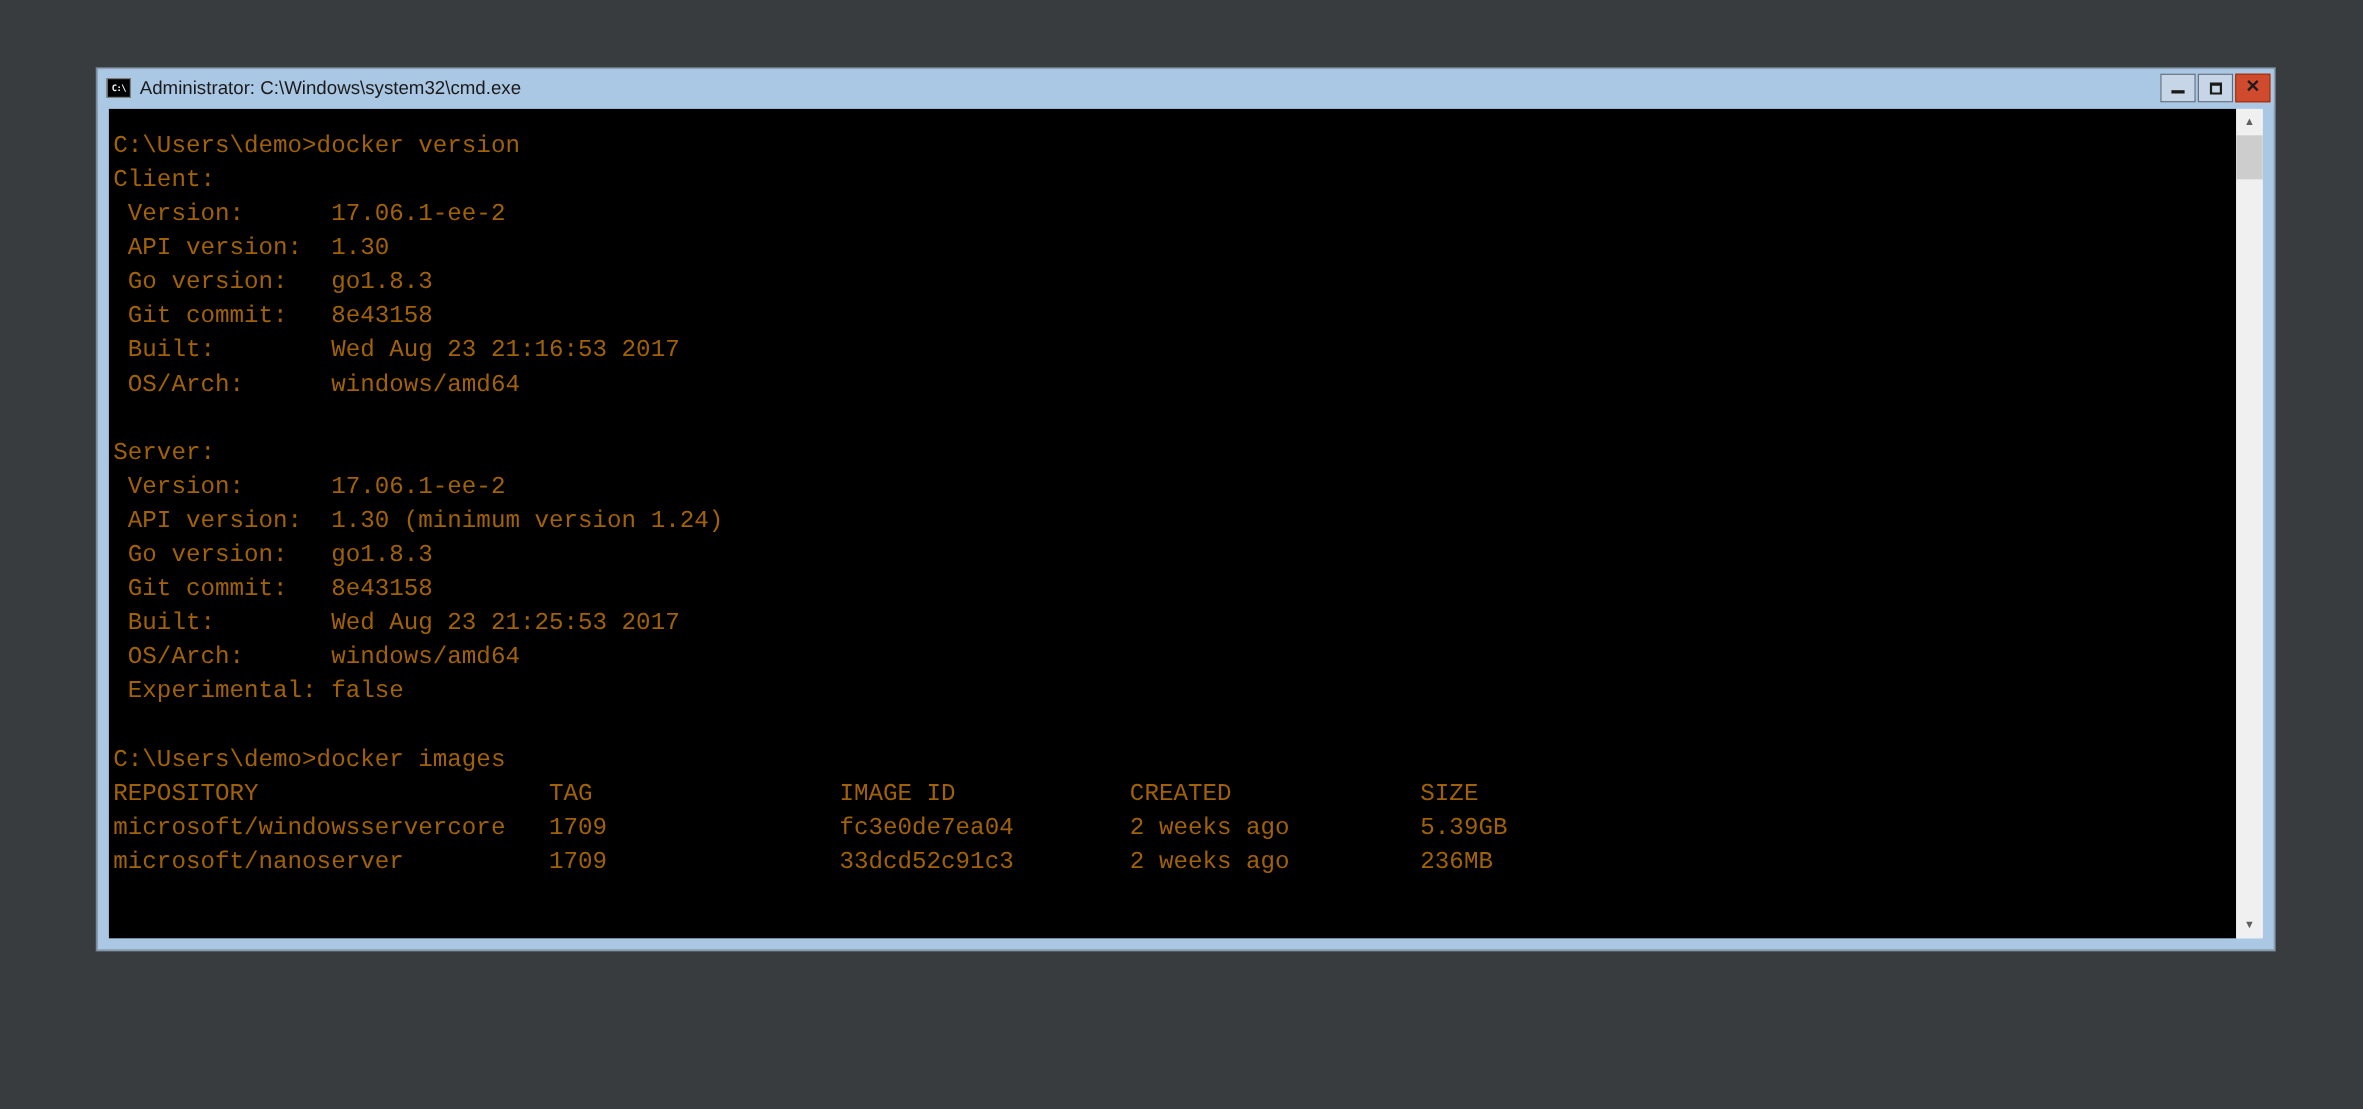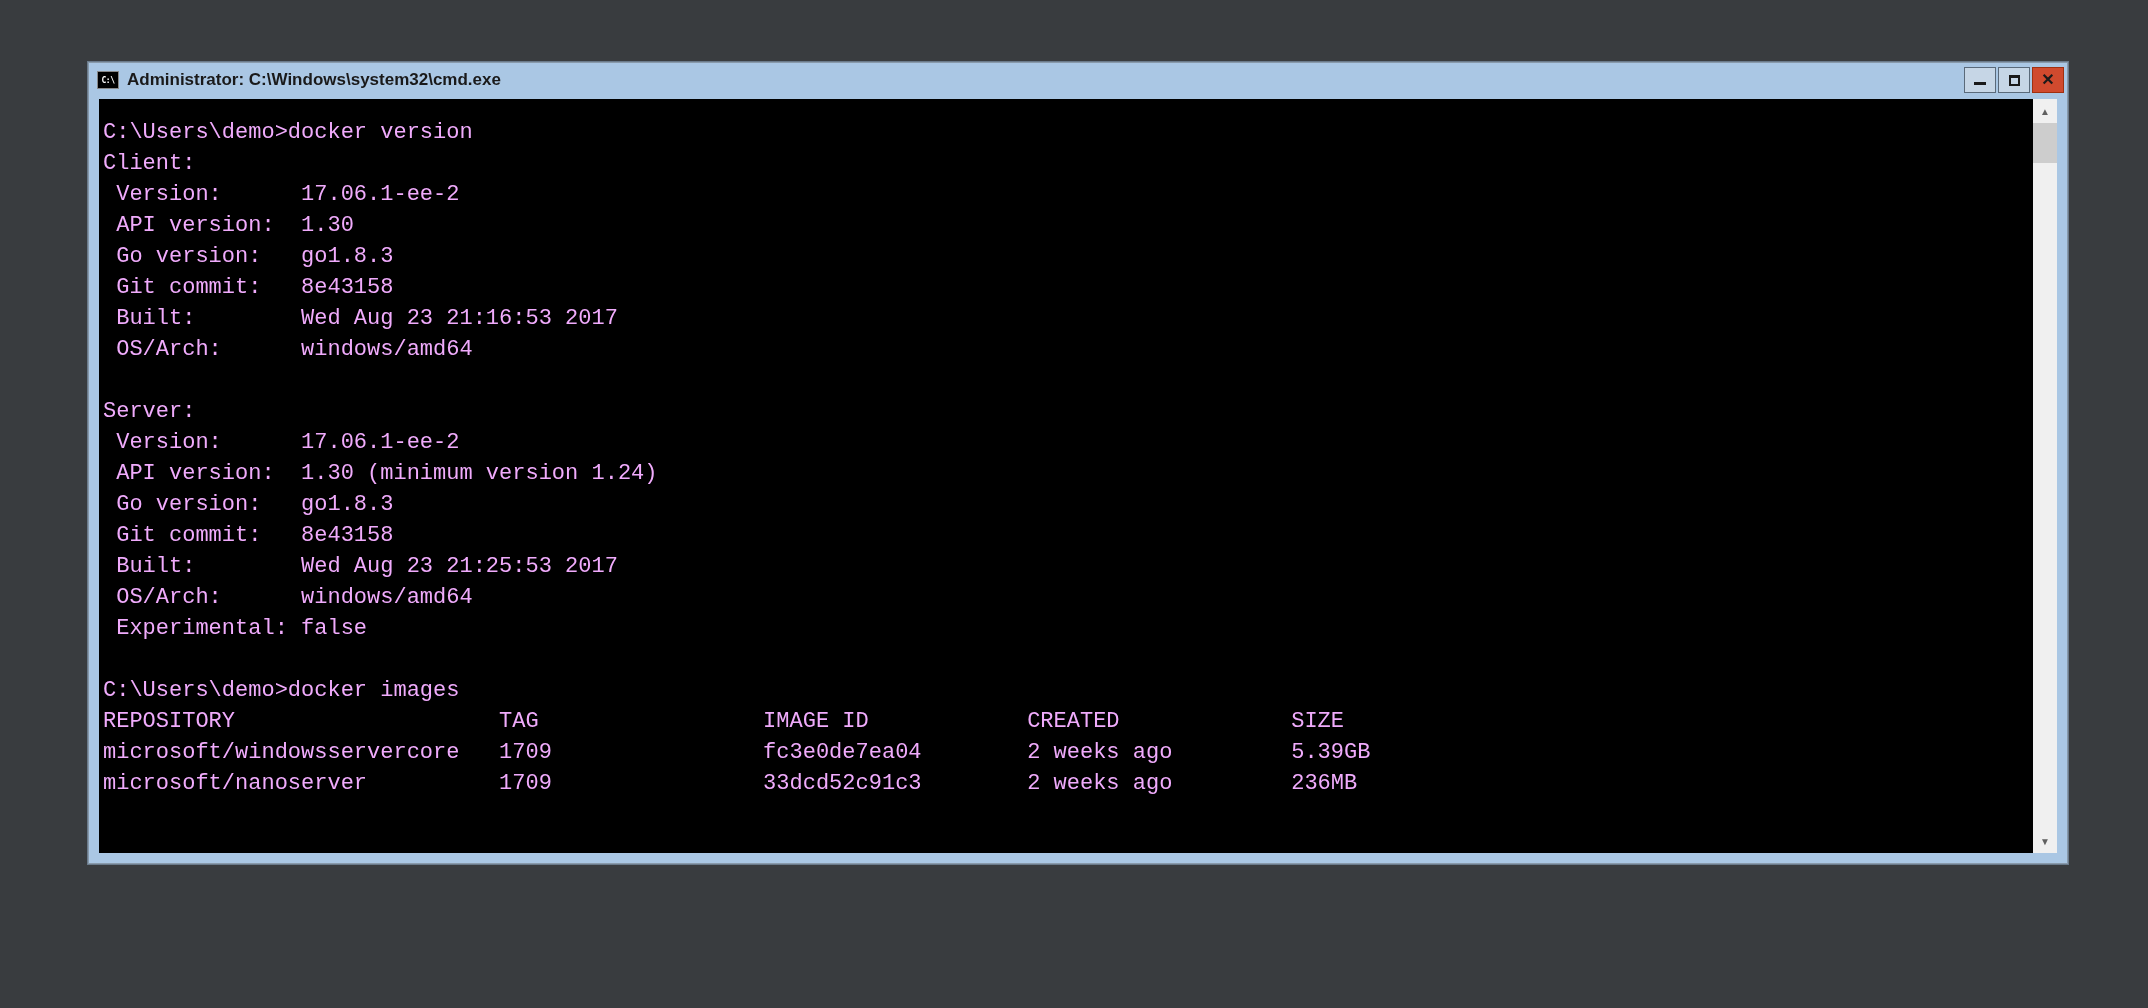--- a/index.html
+++ b/index.html
@@ -39,21 +39,21 @@
       color: #fff;
       font-size: 8px;
       font-weight: bold;
       font-family: Consolas, monospace;
       letter-spacing: -0.5px;
     }
     .title {
       flex: 1;
       color: #1a1a1a;
       font-size: 17px;
-      font-weight: 700;
+      font-weight: 400;
     }
     .win-controls {
       display: flex;
       gap: 2px;
       padding-right: 3px;
     }
     .win-btn {
       width: 32px;
       height: 26px;
       border: 1px solid #5a6a7a;
@@ -71,21 +71,21 @@
       position: absolute;
       left: 10px;
       right: 10px;
       top: 36px;
       bottom: 10px;
       display: flex;
     }
     .terminal {
       flex: 1;
       background: #000;
-      color: #f0abfc;
+      color: #a16207;
       font-family: Consolas, 'Courier New', monospace;
       font-size: 22px;
       line-height: 31px;
       padding: 18px 0 0 4px;
       white-space: pre;
       overflow: hidden;
     }
     .scrollbar {
       width: 24px;
       background: #f0f0f0;

